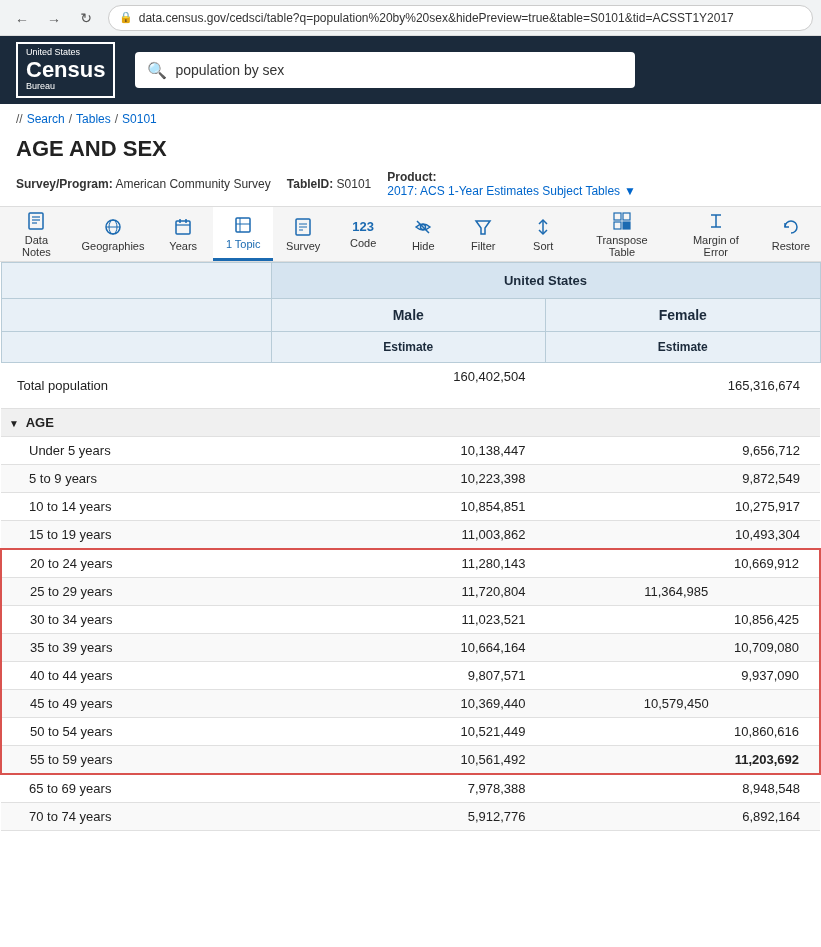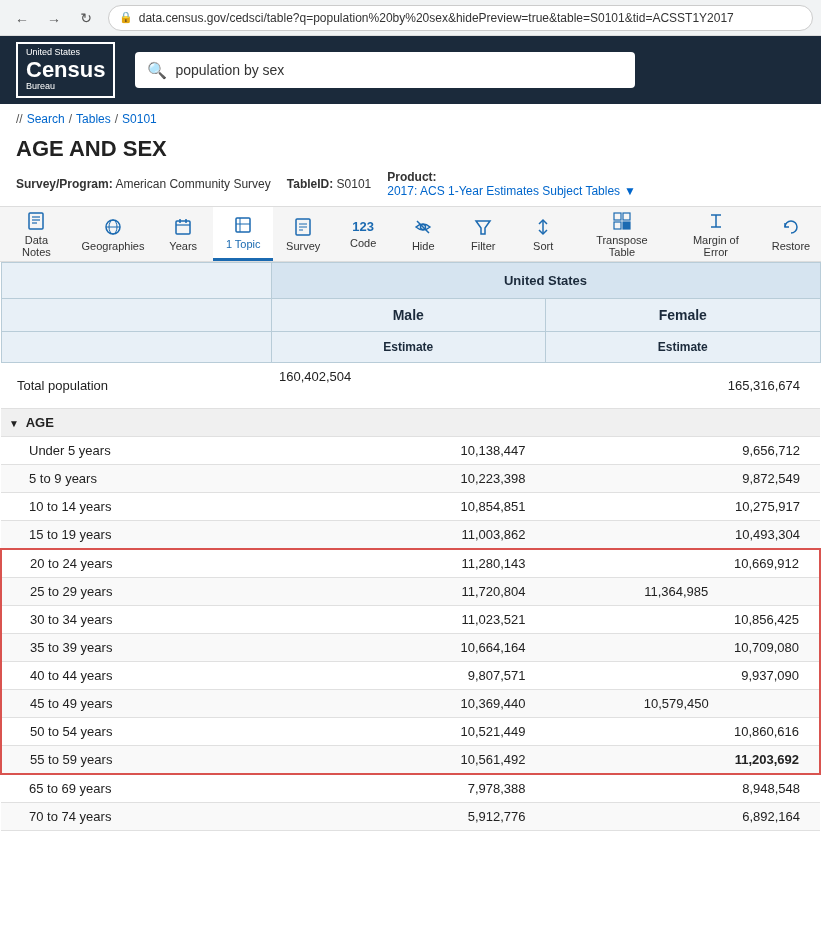--- a/index.html
+++ b/index.html
@@ -412,21 +412,21 @@
       </tr>
       <tr>
         <td class="col-label" style="background:#e8f0f7;border:1px solid #b8ccd8;"></td>
         <td class="th-estimate">Estimate</td>
         <td class="th-estimate">Estimate</td>
       </tr>
     </thead>
     <tbody id="table-body">
     <tr class="data-row" style="background: rgb(255, 255, 255);">
           <td style="padding-left: 16px; padding-top: 6px; padding-bottom: 6px; border-bottom: 1px solid rgb(224, 224, 224);">Total population</td>
-          <td style="padding-right: 20px; padding-top: 6px; padding-bottom: 24px; border-bottom: 1px solid rgb(224, 224, 224);">160,402,504</td>
+          <td style="text-align: right; padding-right: 20px; padding-top: 6px; padding-bottom: 24px; border-bottom: 1px solid rgb(224, 224, 224);">160,402,504</td>
           <td style="text-align: right; padding-right: 20px; padding-top: 6px; padding-bottom: 6px; border-bottom: 1px solid rgb(224, 224, 224);">165,316,674</td>
         </tr>
         <tr class="data-row age-section">
           <td colspan="3" style="font-weight: bold; background: rgb(240, 240, 240); padding: 6px 8px;"><span class="chevron">▼ </span>AGE</td>
         </tr>
         <tr class="data-row" style="background: rgb(255, 255, 255);">
           <td style="padding-left: 28px; padding-top: 6px; padding-bottom: 6px; border-bottom: 1px solid rgb(224, 224, 224);">Under 5 years</td>
           <td style="text-align: right; padding-right: 20px; padding-top: 6px; padding-bottom: 6px; border-bottom: 1px solid rgb(224, 224, 224);">10,138,447</td>
           <td style="text-align: right; padding-right: 20px; padding-top: 6px; padding-bottom: 6px; border-bottom: 1px solid rgb(224, 224, 224);">9,656,712</td>
         </tr>

